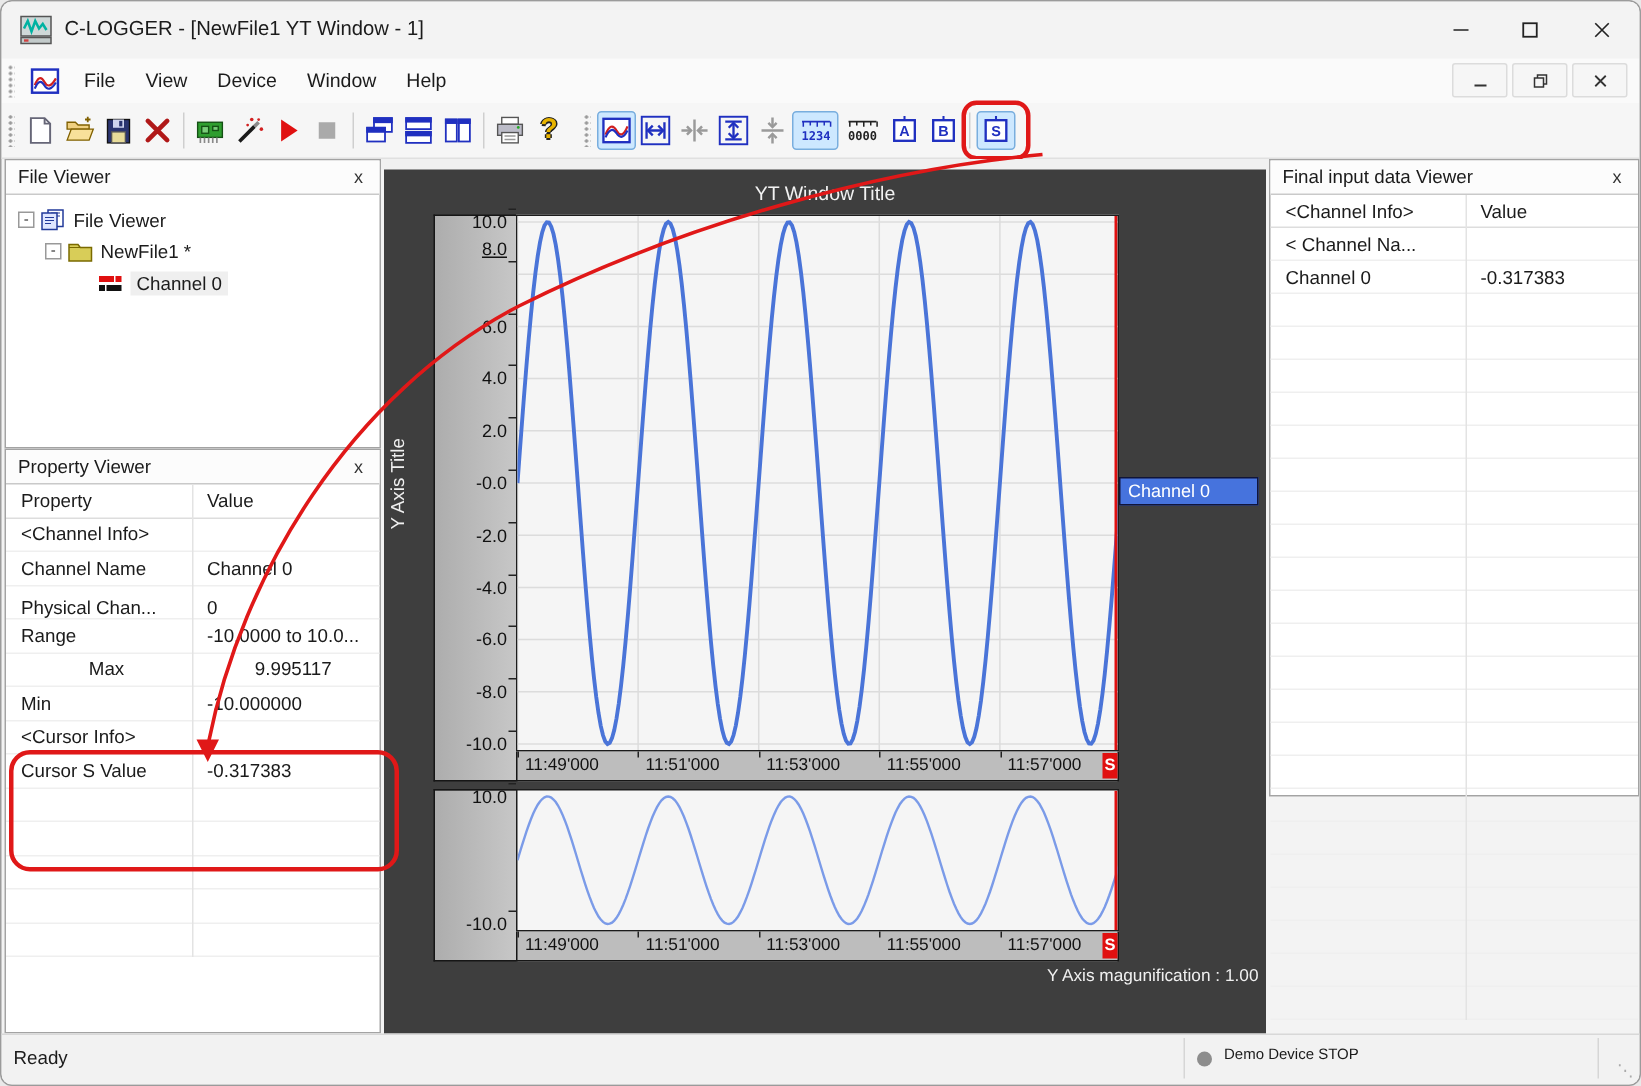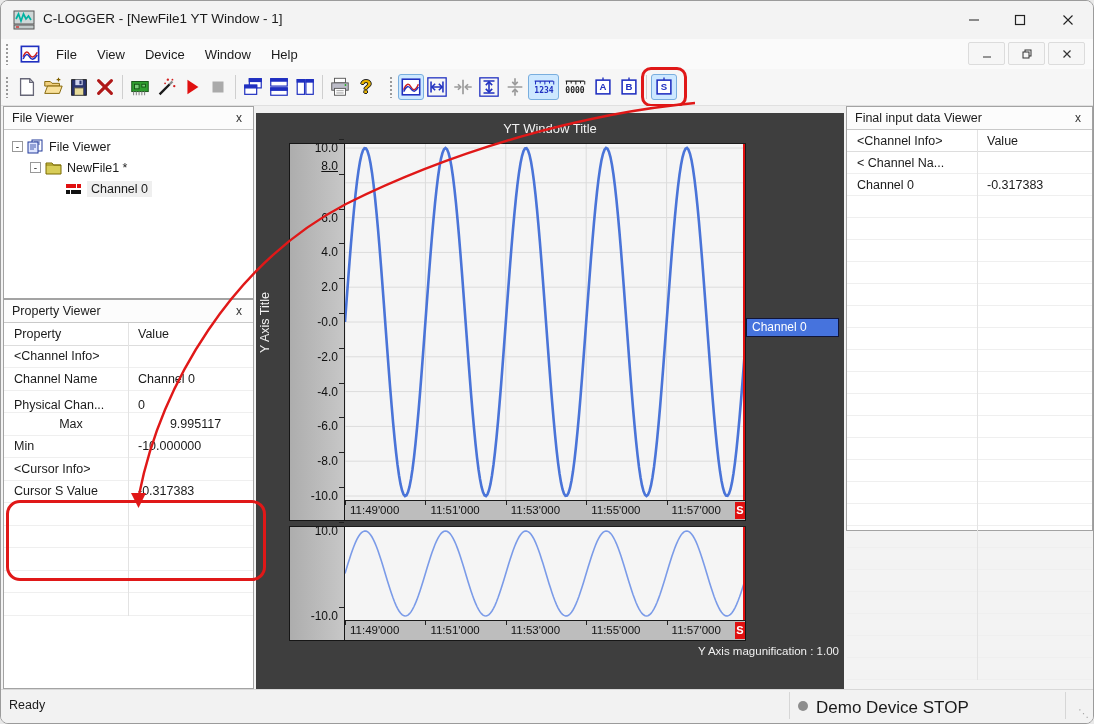--- a/index.html
+++ b/index.html
@@ -79,21 +79,21 @@
                    border:1px solid #10153a; color:#fff; font-size:12px; line-height:17px; padding-left:5px; }
   #magnification { position:absolute; right:5px; top:532px; color:#f0f0f0; font-size:11.5px; }
   #taxis-title { position:absolute; left:0; right:0; top:551px; text-align:center; color:#f0f0f0; font-size:12.5px; }
   
   #statusbar { position:absolute; left:0; bottom:0; width:100%; height:34px; background:#f2f2f2;
                border-top:1px solid #d8d8d8; }
   #statusbar .ready { position:absolute; left:8px; top:8px; font-size:12.5px; color:#1b1b1b; }
   #statusbar .sep1 { position:absolute; left:788px; top:2px; bottom:4px; width:1px; background:#d6d6d6; }
   #statusbar .sep2 { position:absolute; left:1064px; top:2px; bottom:4px; width:1px; background:#d6d6d6; }
   #statusbar .dot { position:absolute; left:797px; top:11px; width:10px; height:10px; border-radius:50%; background:#8d8d8d; }
-  #statusbar .device { position:absolute; left:815px; top:8px; font-size:17px; color:#1b1b1b; }
+  #statusbar .device { position:absolute; left:815px; top:8px; font-size:10px; color:#1b1b1b; }
   #statusbar .gripcorner { position:absolute; right:4px; bottom:3px; font-size:11px; color:#aaa; }
   
   #red-rect-cursor { position:absolute; left:5px; top:499px; width:260px; height:81px; border:3px solid #e01818;
                      border-radius:14px; pointer-events:none; z-index:60; }
   #red-curve { position:absolute; left:0; top:0; width:1094px; height:724px; pointer-events:none; z-index:60; }
 </style>
 </head>
 <body>
 
 <div id="window">
@@ -433,20 +433,24 @@
           <div class="grid-cell" style="width: 124px;">&lt;Channel Info&gt;</div>
           <div class="grid-cell" style="flex: 1 1 0%;"></div>
         </div>
         <div class="grid-row" style="height: 22.5px;">
           <div class="grid-cell" style="width: 124px;">Channel Name</div>
           <div class="grid-cell" style="flex: 1 1 0%;">Channel 0</div>
         </div>
         <div class="grid-row" style="height: 22.5px; align-items: flex-end;">
           <div class="grid-cell" style="width: 124px;">Physical Chan...</div>
           <div class="grid-cell" style="flex: 1 1 0%;">0</div>
+        </div>
+        <div class="grid-row" style="height: 22.5px;">
+          <div class="grid-cell" style="width: 124px;">Range</div>
+          <div class="grid-cell" style="flex: 1 1 0%;">-10.0000 to 10.0...</div>
         </div>
         <div class="grid-row" style="height: 22.5px; text-align: center;">
           <div class="grid-cell" style="width: 124px;">Max</div>
           <div class="grid-cell" style="flex: 1 1 0%;">9.995117</div>
         </div>
         <div class="grid-row" style="height: 22.5px;">
           <div class="grid-cell" style="width: 124px;">Min</div>
           <div class="grid-cell" style="flex: 1 1 0%;">-10.000000</div>
         </div>
         <div class="grid-row" style="height: 22.5px;">

